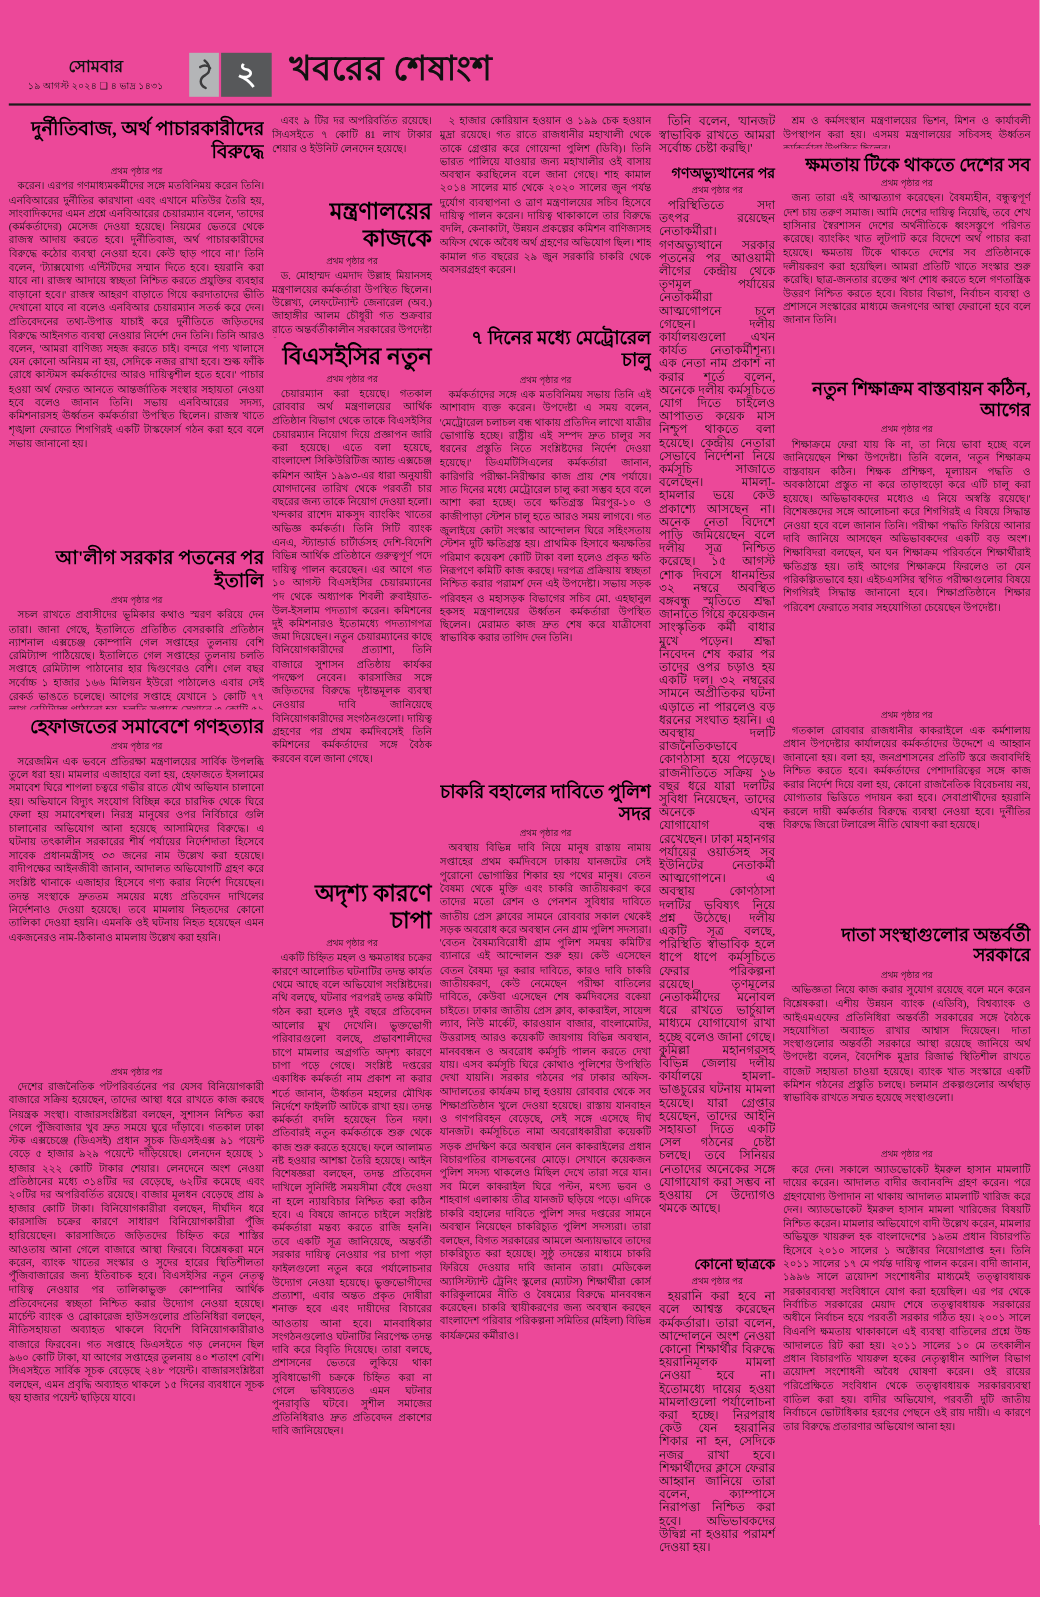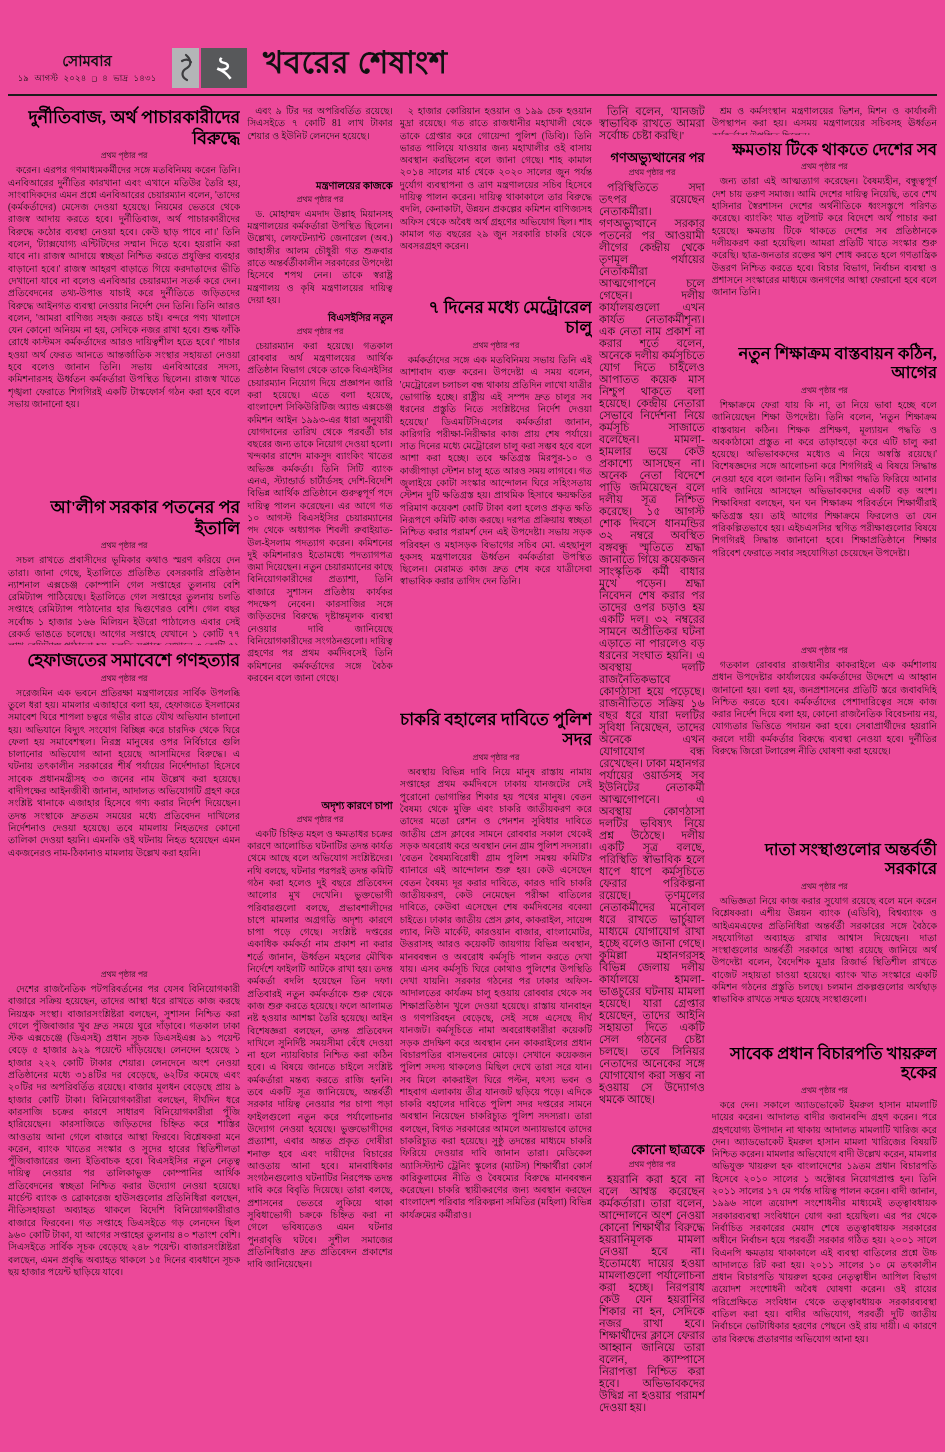--- a/index.html
+++ b/index.html
@@ -7,21 +7,21 @@
   .page {
     position:relative; width:945px; height:1452px; margin:0 auto;
     background:#ec4899; color:#111; overflow:hidden;
     font-family:"Liberation Serif","DejaVu Serif",serif;
     padding:40px 8px 6px 8px;
   }
   
   .masthead-row { display:flex; align-items:flex-end; height:50px; padding:0 4px; }
   .dateblock { width:150px; text-align:center; padding-bottom:4px; }
   .dateblock .day { font-weight:bold; font-size:15px; line-height:1.1; }
-  .dateblock .date { font-size:8.5px; margin-top:3px; letter-spacing:.2px;font-family:Liberation Mono, monospace; }
+  .dateblock .date { font-size:8.5px; margin-top:3px; letter-spacing:.2px; }
   .ornament-box {
     width:27px; height:40px; background:#b4b5b7; margin:0 2px 2px 10px;
     display:flex; align-items:center; justify-content:center;
   }
   .pageno-box {
     width:46px; height:40px; background:#57585a; color:#fff; margin-bottom:2px;
     display:flex; align-items:center; justify-content:center;
     font-size:28px; font-weight:bold;
   }
   .section-title { font-size:31px; font-weight:bold; margin:0 0 0 16px; letter-spacing:.5px; }
@@ -30,21 +30,21 @@
   .mast-logo { font-size:31px; font-weight:900; letter-spacing:-.5px; line-height:1; }
   .head-rule { border-top:2px solid #1c1c1c; margin:4px 0 6px 0; }
   
   .cols { display:flex; gap:7px; height:1352px; overflow:hidden; }
   .col { overflow:hidden; }
   .col-1 { width:233px; } .col-2 { width:146px; } .col-3 { width:193px; }
   .col-4 { width:106px; } .col-5 { width:226px; }
   article { overflow:hidden; padding-top:3px; }
   .hl { font-weight:bold; text-align:right; line-height:1.18; margin:2px 0 0 0; color:#000; }
   .col-1 .hl { font-size:17.5px; }
-  .col-2 .hl { font-size:10px; }
+  .col-2 .hl { font-size:21px; }
   .col-3 .hl { font-size:17px; }
   .col-4 .hl { font-size:13px; }
   .col-5 .hl { font-size:16.5px; }
   .kicker { font-size:8px; text-align:center; margin:1px 0 2px 0; color:#111; }
   .body {
     font-size:9.4px; line-height:12.3px; text-align:justify; color:#151515;
     text-indent:8px; word-break:break-word;
   }
   .col-4 .body { font-size:11px; line-height:12px; }
 </style>
@@ -160,20 +160,19 @@
         <article style="height: 195px;">
           <div class="kicker">প্রথম পৃষ্ঠার পর</div>
           <p class="body">গতকাল রোববার রাজধানীর কাকরাইলে এক কর্মশালায় প্রধান উপদেষ্টার কার্যালয়ের কর্মকর্তাদের উদ্দেশে এ আহ্বান জানানো হয়। বলা হয়, জনপ্রশাসনের প্রতিটি স্তরে জবাবদিহি নিশ্চিত করতে হবে। কর্মকর্তাদের পেশাদারিত্বের সঙ্গে কাজ করার নির্দেশ দিয়ে বলা হয়, কোনো রাজনৈতিক বিবেচনায় নয়, যোগ্যতার ভিত্তিতে পদায়ন করা হবে। সেবাপ্রার্থীদের হয়রানি করলে দায়ী কর্মকর্তার বিরুদ্ধে ব্যবস্থা নেওয়া হবে। দুর্নীতির বিরুদ্ধে জিরো টলারেন্স নীতি ঘোষণা করা হয়েছে।</p>
         </article>
         <article style="height: 204px;">
           <h2 class="hl">দাতা সংস্থাগুলোর অন্তর্বর্তী সরকারে</h2>
           <div class="kicker">প্রথম পৃষ্ঠার পর</div>
           <p class="body">অভিজ্ঞতা নিয়ে কাজ করার সুযোগ রয়েছে বলে মনে করেন বিশ্লেষকরা। এশীয় উন্নয়ন ব্যাংক (এডিবি), বিশ্বব্যাংক ও আইএমএফের প্রতিনিধিরা অন্তর্বর্তী সরকারের সঙ্গে বৈঠকে সহযোগিতা অব্যাহত রাখার আশ্বাস দিয়েছেন। দাতা সংস্থাগুলোর অন্তর্বর্তী সরকারে আস্থা রয়েছে জানিয়ে অর্থ উপদেষ্টা বলেন, বৈদেশিক মুদ্রার রিজার্ভ স্থিতিশীল রাখতে বাজেট সহায়তা চাওয়া হয়েছে। ব্যাংক খাত সংস্কারে একটি কমিশন গঠনের প্রস্তুতি চলছে। চলমান প্রকল্পগুলোর অর্থছাড় স্বাভাবিক রাখতে সম্মত হয়েছে সংস্থাগুলো।</p>
         </article>
         <article style="height: 413px;">
-          <h2 class="hl">সাবেক প্রধান বিচারপতি খায়রুল হকের</h2>
           <div class="kicker">প্রথম পৃষ্ঠার পর</div>
           <p class="body">করে দেন। সকালে অ্যাডভোকেট ইমরুল হাসান মামলাটি দায়ের করেন। আদালত বাদীর জবানবন্দি গ্রহণ করেন। পরে গ্রহণযোগ্য উপাদান না থাকায় আদালত মামলাটি খারিজ করে দেন। অ্যাডভোকেট ইমরুল হাসান মামলা খারিজের বিষয়টি নিশ্চিত করেন। মামলার অভিযোগে বাদী উল্লেখ করেন, মামলার অভিযুক্ত খায়রুল হক বাংলাদেশের ১৯তম প্রধান বিচারপতি হিসেবে ২০১০ সালের ১ অক্টোবর নিয়োগপ্রাপ্ত হন। তিনি ২০১১ সালের ১৭ মে পর্যন্ত দায়িত্ব পালন করেন। বাদী জানান, ১৯৯৬ সালে ত্রয়োদশ সংশোধনীর মাধ্যমেই তত্ত্বাবধায়ক সরকারব্যবস্থা সংবিধানে যোগ করা হয়েছিল। এর পর থেকে নির্বাচিত সরকারের মেয়াদ শেষে তত্ত্বাবধায়ক সরকারের অধীনে নির্বাচন হয়ে পরবর্তী সরকার গঠিত হয়। ২০০১ সালে বিএনপি ক্ষমতায় থাকাকালে এই ব্যবস্থা বাতিলের প্রশ্নে উচ্চ আদালতে রিট করা হয়। ২০১১ সালের ১০ মে তৎকালীন প্রধান বিচারপতি খায়রুল হকের নেতৃত্বাধীন আপিল বিভাগ ত্রয়োদশ সংশোধনী অবৈধ ঘোষণা করেন। ওই রায়ের পরিপ্রেক্ষিতে সংবিধান থেকে তত্ত্বাবধায়ক সরকারব্যবস্থা বাতিল করা হয়। বাদীর অভিযোগ, পরবর্তী দুটি জাতীয় নির্বাচনে ভোটাধিকার হরণের পেছনে ওই রায় দায়ী। এ কারণে তার বিরুদ্ধে প্রতারণার অভিযোগ আনা হয়।</p>
         </article>
       </div>
   </main>
 
 </div>
 
 </body></html>

